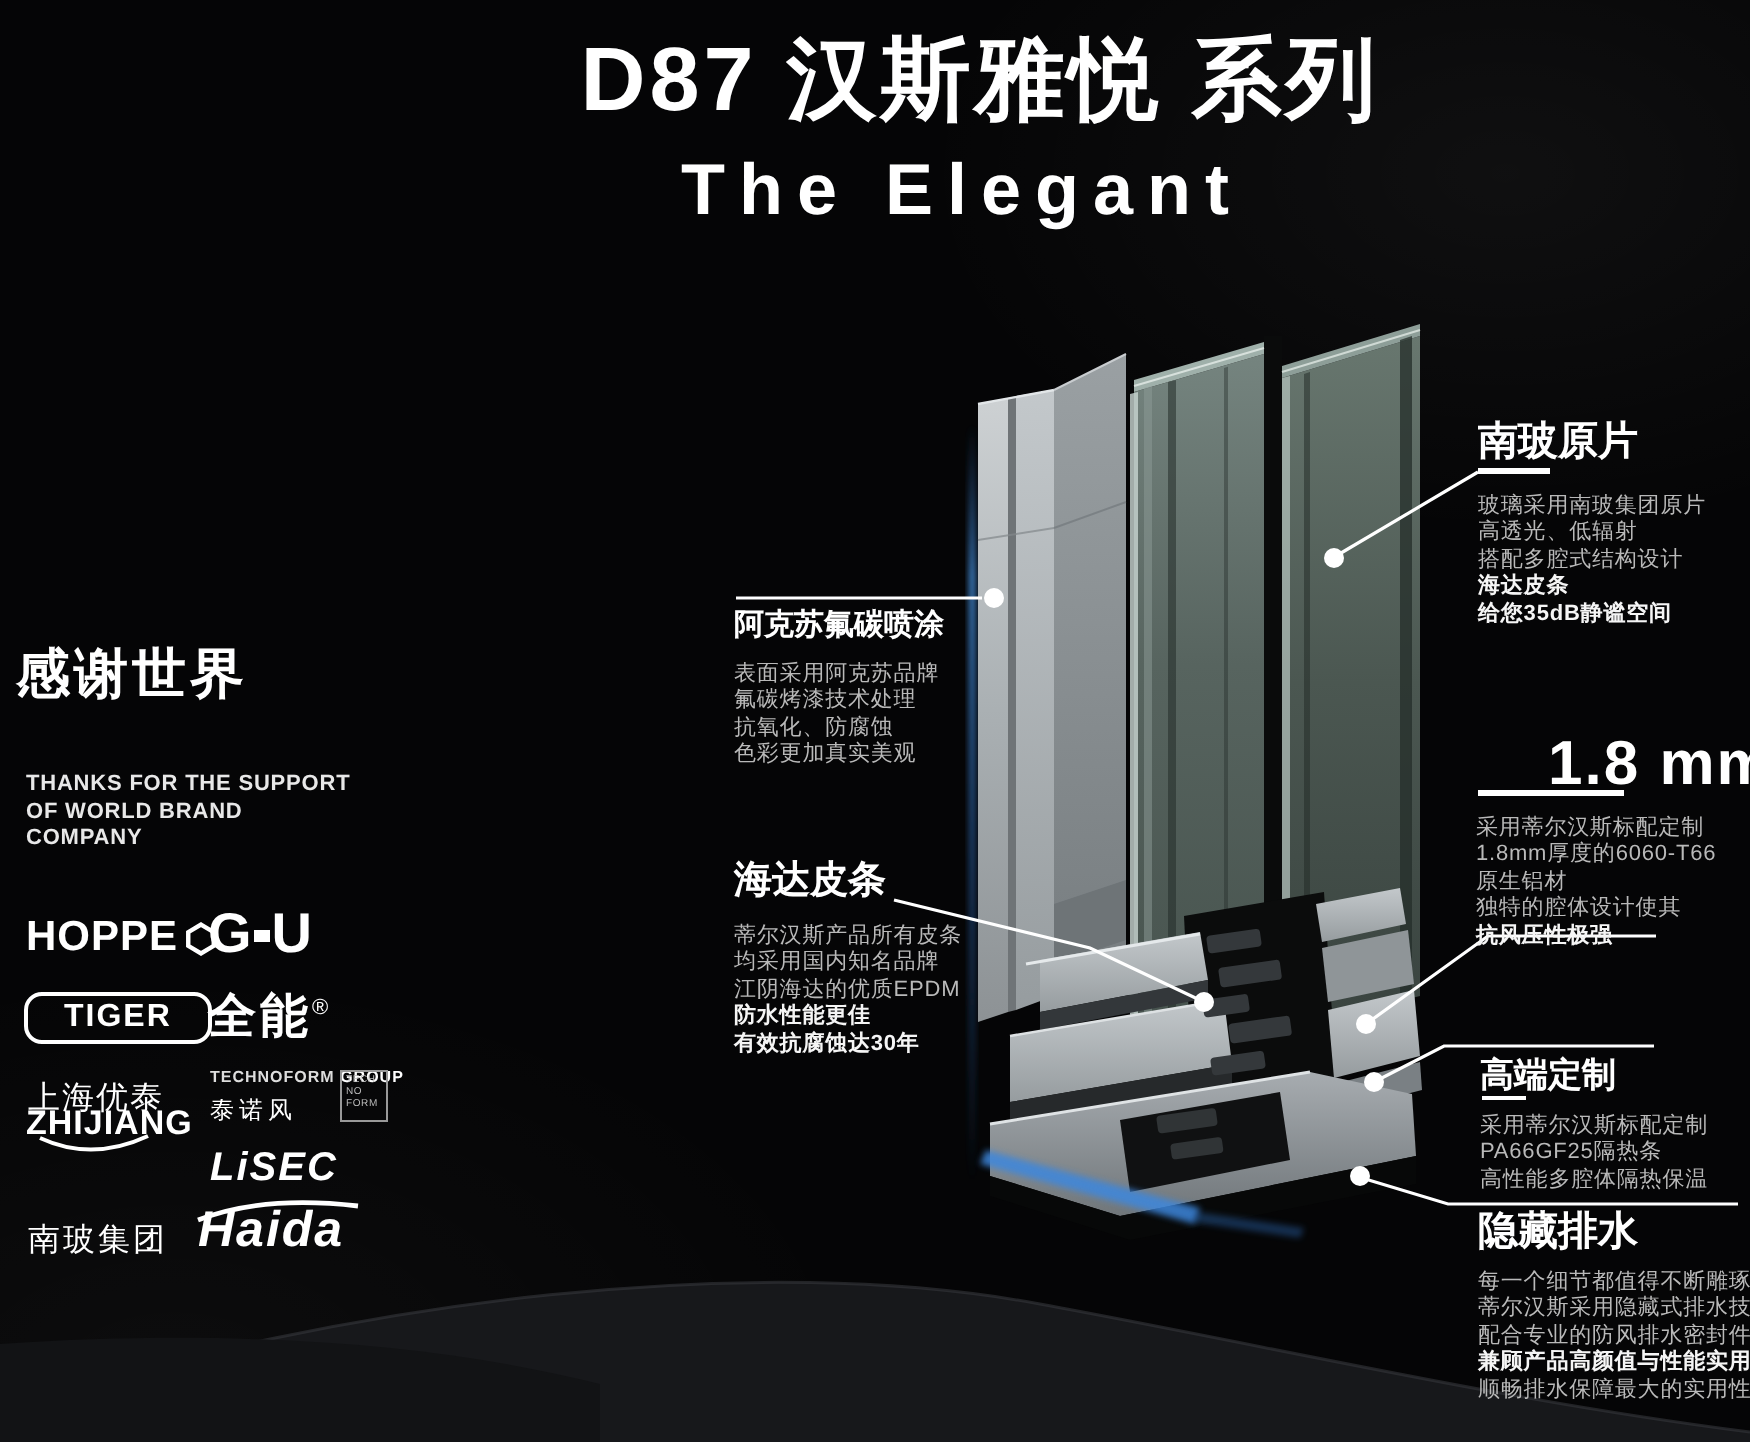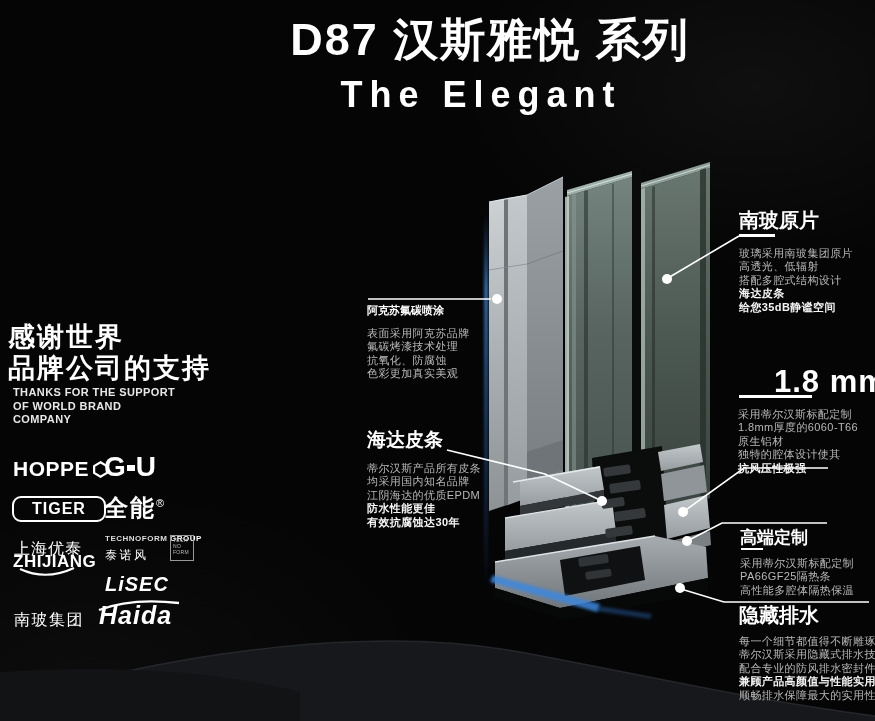--- a/index.html
+++ b/index.html
@@ -50,21 +50,21 @@
   .b-nanbo{left:14px;top:610px;font-size:16px;letter-spacing:1.5px;text-align:center;}
   .b-haida{left:99px;top:601px;font-size:25px;font-weight:800;font-style:italic;letter-spacing:1px;}
   .b-haida svg{position:absolute;left:-2px;top:-3px;}
   
   .ann{position:absolute;}
   .ann-title{font-weight:800;color:#fff;white-space:nowrap;}
   .ann-line{font-size:11px;line-height:13.4px;color:#b9b9b9;letter-spacing:0.4px;white-space:nowrap;}
   .ann-line.bold{color:#f5f5f5;font-weight:700;}
   .uline{position:absolute;background:#fff;}
   #ann-coating{left:367px;top:303px;}
-  #ann-coating .ann-title{font-size:11px;}
+  #ann-coating .ann-title{font-size:15px;}
   #ann-coating .ann-lines{margin-top:9px;}
   #ann-gasket{left:367px;top:427px;}
   #ann-gasket .ann-title{font-size:19px;}
   #ann-gasket .ann-lines{margin-top:9px;}
   #ann-glass{left:739px;top:207px;}
   #ann-glass .ann-title{font-size:20px;}
   #ann-glass .ann-lines{margin-top:13px;}
   #ann-thickness{left:738px;top:364px;}
   #ann-thickness .ann-title{font-size:31px;letter-spacing:1px;margin-left:36px;}
   #ann-thickness .ann-lines{margin-top:8px;}
@@ -210,21 +210,20 @@
     <circle cx="687" cy="541" r="5"></circle>
     <circle cx="680" cy="588" r="5"></circle>
   </g>
 </svg>
 
 <div class="abs title-cn">D87 汉斯雅悦 系列</div>
 <div class="abs title-en">The Elegant</div>
 
 <div class="abs sponsor-cn">
   <div>感谢世界</div>
-  <div>品牌公司的支持</div>
 </div>
 <div class="abs sponsor-en">
   <div>THANKS FOR THE SUPPORT</div>
   <div>OF WORLD BRAND</div>
   <div>COMPANY</div>
 </div>
 
 <div class="brand b-hoppe">
   <span>HOPPE</span>
   <svg width="17" height="17" viewBox="0 0 20 20">

